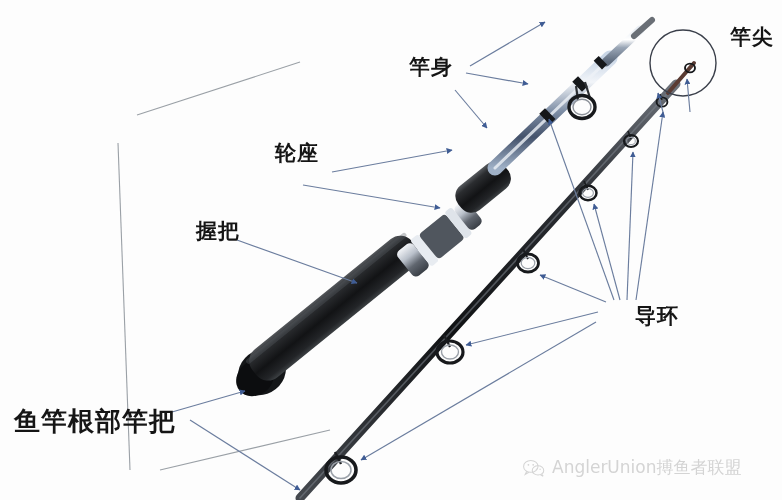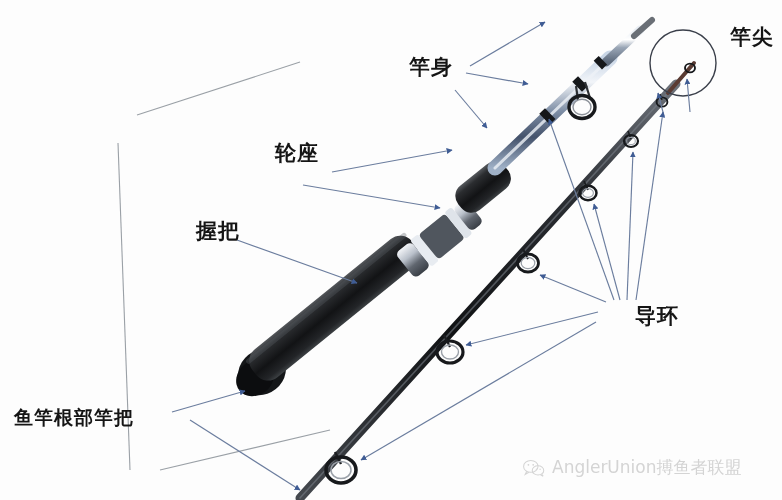--- a/index.html
+++ b/index.html
@@ -20,21 +20,21 @@
     white-space:nowrap;
     letter-spacing:1px;
     line-height:1;
   }
   .lbl-jointsection{left:36px;top:119px;font-size:22px;}
   .lbl-reelseat{left:275px;top:143px;font-size:21px;}
   .lbl-grip{left:196px;top:221px;font-size:21px;}
   .lbl-rodbody{left:409px;top:57px;font-size:21px;text-align:right;}
   .lbl-rodtip{left:716px;top:27px;font-size:21px;margin-left:14px;}
   .lbl-guides{left:601px;top:306px;font-size:21px;margin-left:34px;}
-  .lbl-buttend{left:14px;top:408px;font-size:19px;}
+  .lbl-buttend{left:14px;top:408px;font-size:26px;}
   .watermark{
     position:absolute;left:522px;top:456px;
     display:flex;align-items:center;gap:6px;
     color:#d2d2d2;font-size:17px;
     font-family:"DejaVu Sans","Liberation Sans",sans-serif;
     white-space:nowrap;
     opacity:.95;
   }
   .wm-icon{width:24px;height:18px;display:block;}
 </style>

